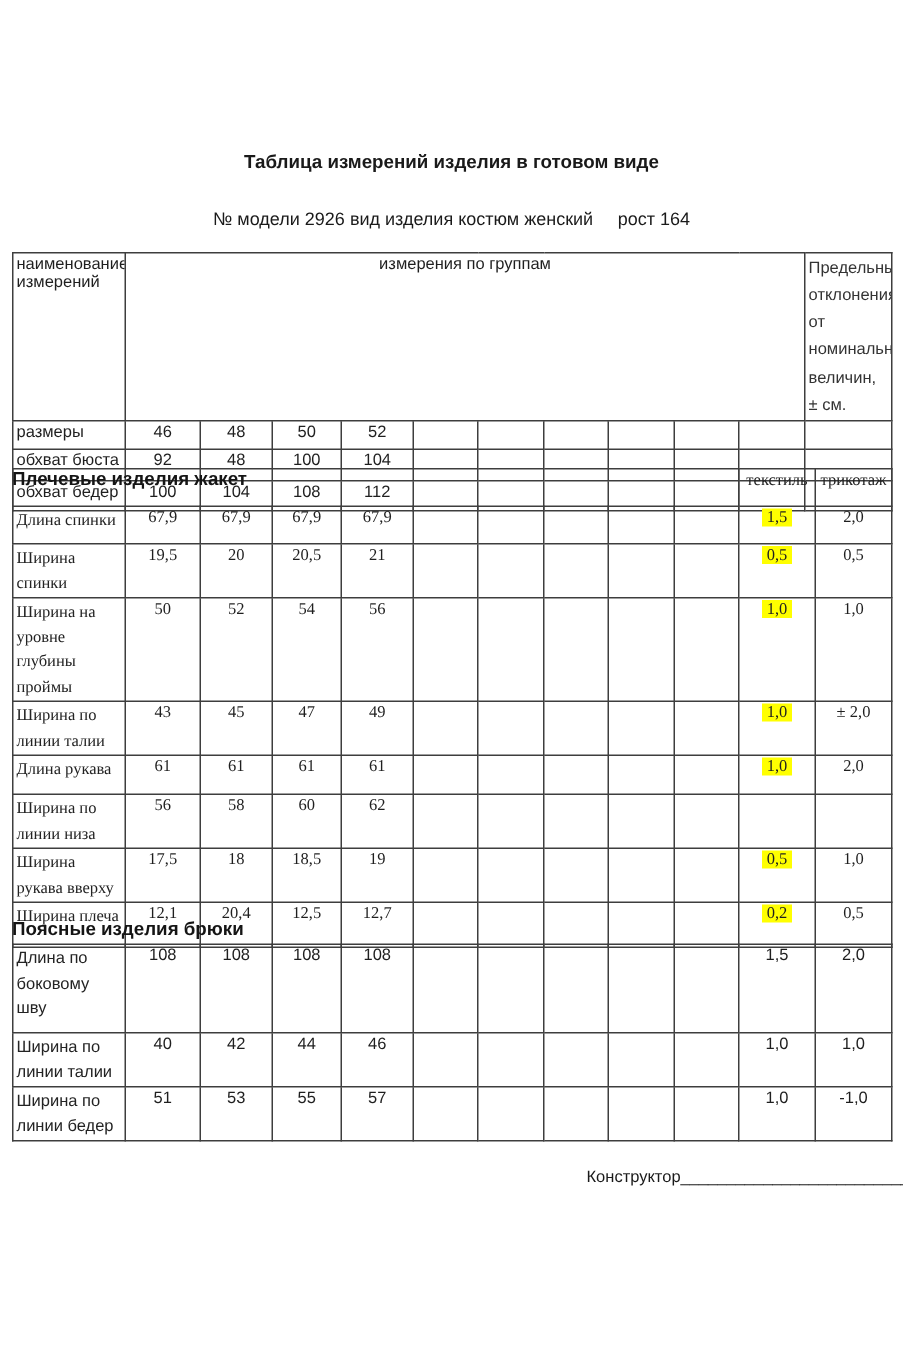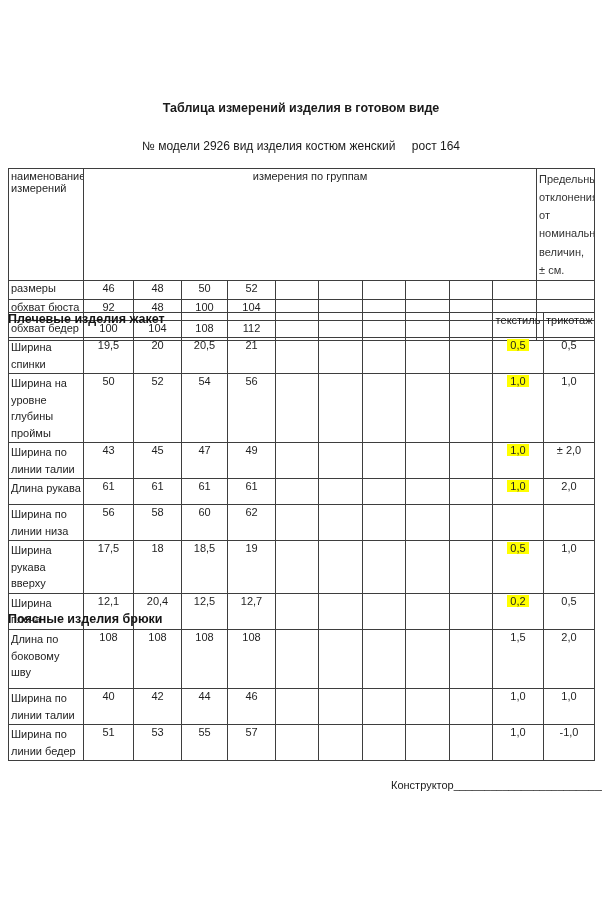--- a/index.html
+++ b/index.html
@@ -125,41 +125,55 @@
         <td></td>
     <td></td>
         <td></td>
     <td></td>
   </tr>
 </tbody>
   </table>
 
 <div class="section-heading" style="top:312px;">Плечевые изделия жакет</div>
 
-<table class="t" style="top:312px;">
+<table class="t" style="top:312px;font-family:Liberation Serif, serif;">
   <colgroup>
     <col style="width:75px">
       <col style="width:50px">
       <col style="width:48px">
       <col style="width:46px">
       <col style="width:48px">
     <col style="width:43px">
       <col style="width:44px">
       <col style="width:43px">
       <col style="width:44px">
       <col style="width:43px">
     <col style="width:51px">
       <col style="width:51px">
   </colgroup>
   <tbody>
       <tr style="height:25px">
     <td colspan="10"></td>
     <td class="mat-head">текстиль</td>
     <td class="mat-head">трикотаж</td>
   </tr>
+  <tr style="height:25px">
+    <td class="lbl-sm">Длина спинки</td>
+    <td class="num">67,9</td>
+    <td class="num">67,9</td>
+    <td class="num">67,9</td>
+    <td class="num">67,9</td>
+    <td></td>
+        <td></td>
+    <td></td>
+        <td></td>
+    <td></td>
+    <td class="num"><span class="hl">1,5</span></td>
+    <td class="num">2,0</td>
+  </tr>
   <tr style="height:27px">
     <td class="lbl-sm">Ширина спинки</td>
     <td class="num">19,5</td>
     <td class="num">20</td>
     <td class="num">20,5</td>
     <td class="num">21</td>
     <td></td>
         <td></td>
     <td></td>
         <td></td>

